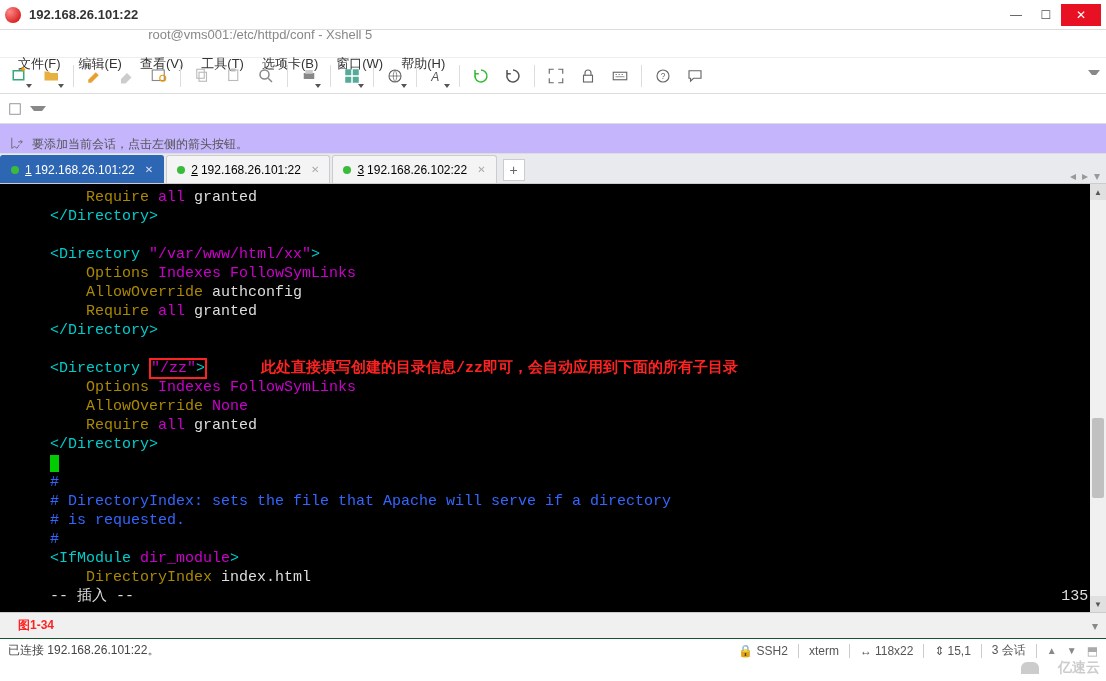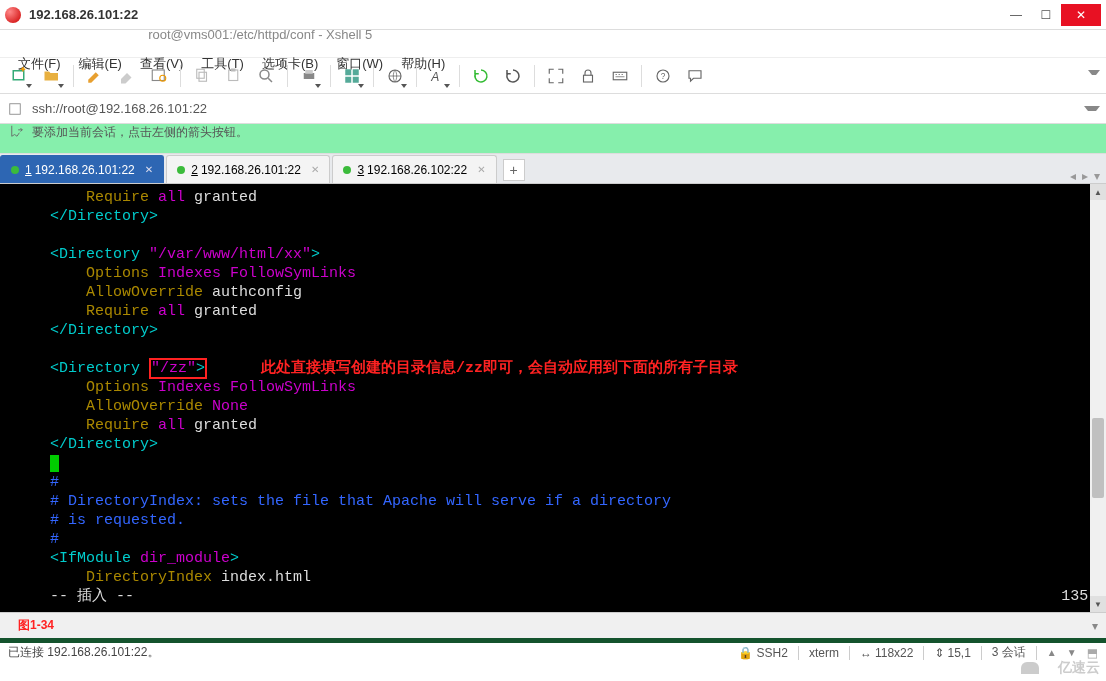--- a/index.html
+++ b/index.html
@@ -23,21 +23,21 @@
   .toolbar .sep { width: 1px; height: 22px; background: #ddd; margin: 0 3px; }
   .toolbar-expand { margin-left: auto; width: 12px; height: 12px; }
   .toolbar-expand::before { content:""; display:block; border-left:4px solid transparent; border-right:4px solid transparent; border-top:5px solid #888;}
 
   .addressbar { height: 30px; display: flex; align-items: center; padding: 0 6px; border-bottom: 1px solid #ddd; }
   .addr-icon { width: 18px; height: 18px; margin-right: 6px; color: #888; display:flex; align-items:center; justify-content:center;}
   .addr-input { flex: 1; border: none; outline: none; font-size: 13px; color: #555; padding: 2px; }
   .addr-drop { width: 16px; color: #888; }
   .addr-drop::before { content:""; display:block; border-left:4px solid transparent; border-right:4px solid transparent; border-top:5px solid #888;}
 
-  .infobar { height: 30px; background: #86efac; display: flex; align-items: flex-start; padding: 0 10px; border-bottom: 1px solid #ddd; color: #555; font-size: 12px; }
+  .infobar { height: 30px; background: #c4b5fd; display: flex; align-items: flex-end; padding: 0 10px; border-bottom: 1px solid #ddd; color: #555; font-size: 12px; }
   .infobar .arrow-icon { margin-right: 8px; color: #666; }
 
   .tabstrip { height: 30px; background: #e8eaed; display: flex; align-items: flex-end; border-bottom: 1px solid #ccc; position: relative; }
   .tab { height: 28px; background: #f4f4f4; border: 1px solid #ccc; border-bottom: none; display: flex; align-items: center; padding: 0 10px; margin-right: 2px; font-size: 12px; position: relative; border-radius: 3px 3px 0 0;}
   .tab .dot { width: 8px; height: 8px; background: #3bbb3b; border-radius: 50%; margin-right: 6px; }
   .tab .tnum { text-decoration: underline; margin-right: 3px; }
   .tab .tclose { margin-left: 10px; color: #aaa; font-size: 10px; }
   .tab.active { background: #2d66b3; color: #fff; border-color: #2d66b3;}
   .tab.active .tnum { color: #fff;}
   .tab.active .tclose { color: #dde; }
@@ -57,21 +57,21 @@
   .c-white{ color: #dddddd; }
   .c-blue-comment { color: #3366ff; }
   .c-red  { color: #ff2222; font-weight: bold;}
   .cursor { background: #00cc00; color:#00cc00; }
   .redbox { border: 2px solid #ff2222; padding: 0 0px;}
 
   .cmdbar { height: 26px; background: #f0f0f0; border-top: 1px solid #ccc; display: flex; align-items: center; padding: 0 8px; color: #777; font-size: 12px; position: relative;}
   .cmdbar .fig-label { color: #ff2222; font-weight: bold; position: absolute; left: 18px;}
   .cmdbar .send-drop { margin-left:auto; color:#888;}
 
-  .statusbar { height: 24px; background: #fff; border-top: 5px solid #14532d; display: flex; align-items: center; padding: 0 8px; font-size: 12px; color: #444; gap: 10px;}
+  .statusbar { height: 24px; background: #fff; border-top: 1px solid #14532d; display: flex; align-items: center; padding: 0 8px; font-size: 12px; color: #444; gap: 10px;}
   .statusbar .sb-left { flex: 1; }
   .statusbar .sb-item { display: flex; align-items: center; gap: 3px; color: #555;}
   .statusbar .sb-sep { width:1px; height:14px; background:#ccc;}
   .statusbar .sb-arrow{ color:#888; font-size:10px;}
   .watermark { position:absolute; right:6px; bottom:4px; color:#ccc; font-size:14px; font-weight:bold; display:flex; align-items:center; gap:19px;}
   .watermark .wm-icon{ width:18px; height:12px; background:#ccc; border-radius:6px 6px 0 0; position:relative;}
 </style>
 </head>
 <body>
 
@@ -218,21 +218,20 @@
     </div>
   <div class="toolbar-expand"></div>
 </div>
 
 <div class="addressbar">
   <div class="addr-icon">
       <svg width="14" height="14" viewBox="0 0 24 24">
         <rect x="3" y="3" width="18" height="18" fill="none" stroke="#888" stroke-width="1.5"></rect>
       </svg>
     </div>
-  <input class="addr-input" value="ssh://root@192.168.26.101:22" style="">
   <div class="addr-drop"></div>
 </div>
 
 <div class="infobar">
   <span class="arrow-icon">
     <svg width="14" height="14" viewBox="0 0 24 24">
         <path d="M3 3v18l5-3 4 3 4-6" fill="none" stroke="#666" stroke-width="1.5"></path>
         <path d="M14 10h7M18 7l3 3-3 3" fill="none" stroke="#666" stroke-width="1.5"></path>
       </svg>
   </span>

